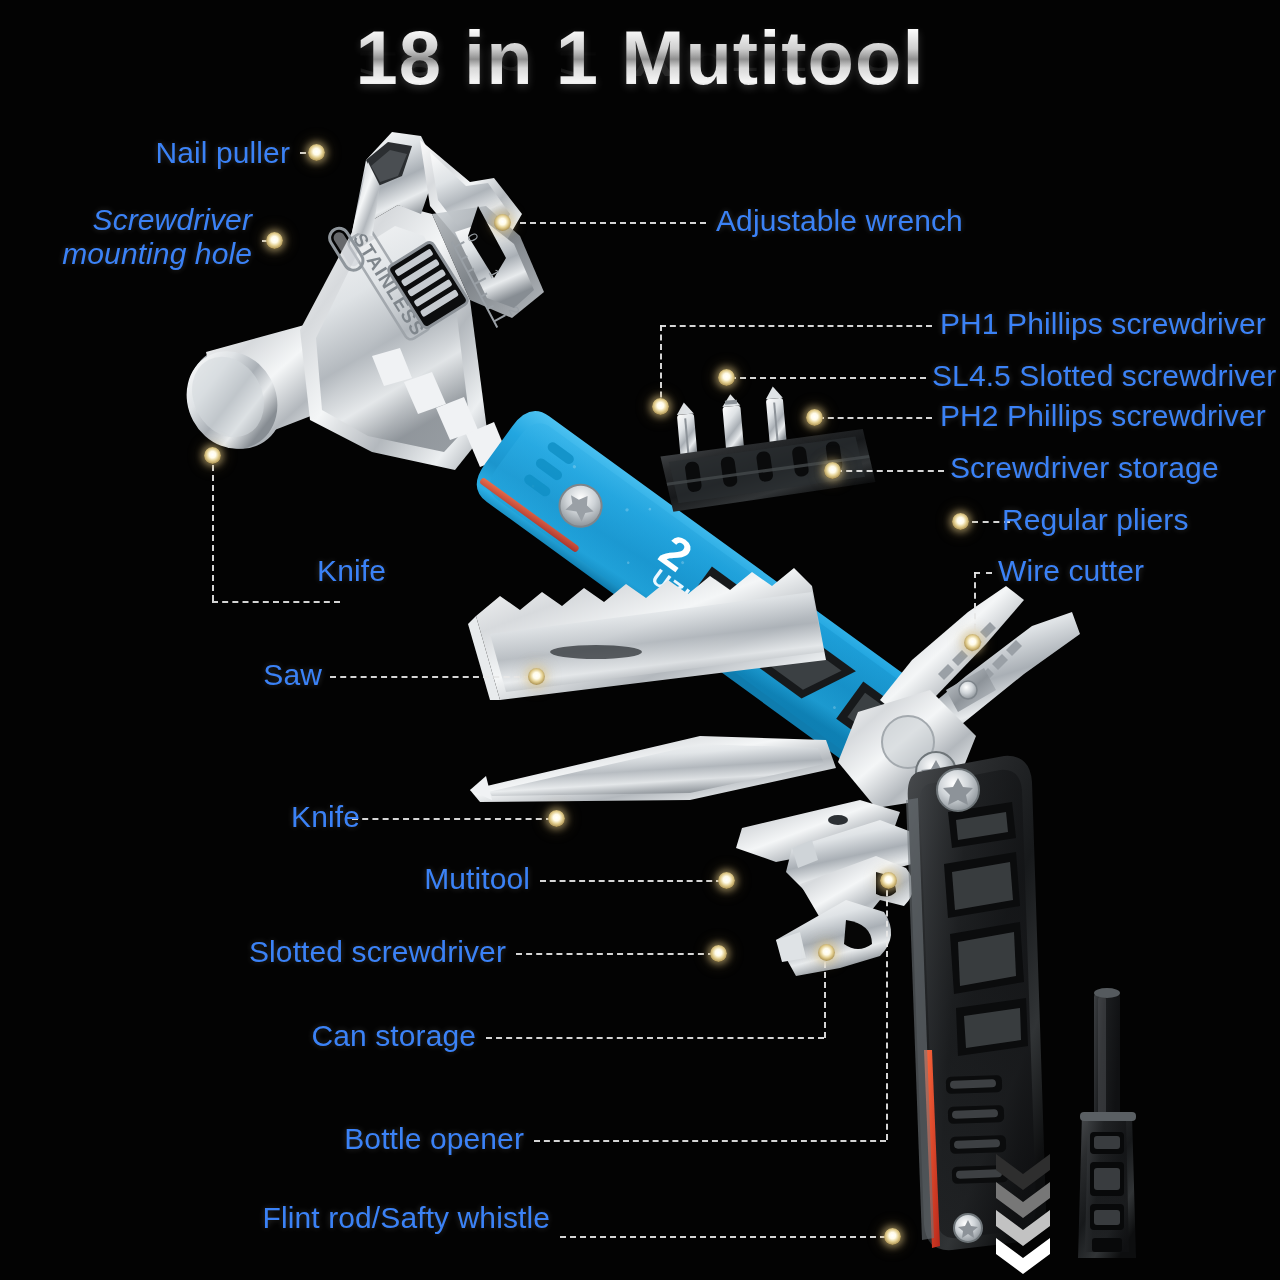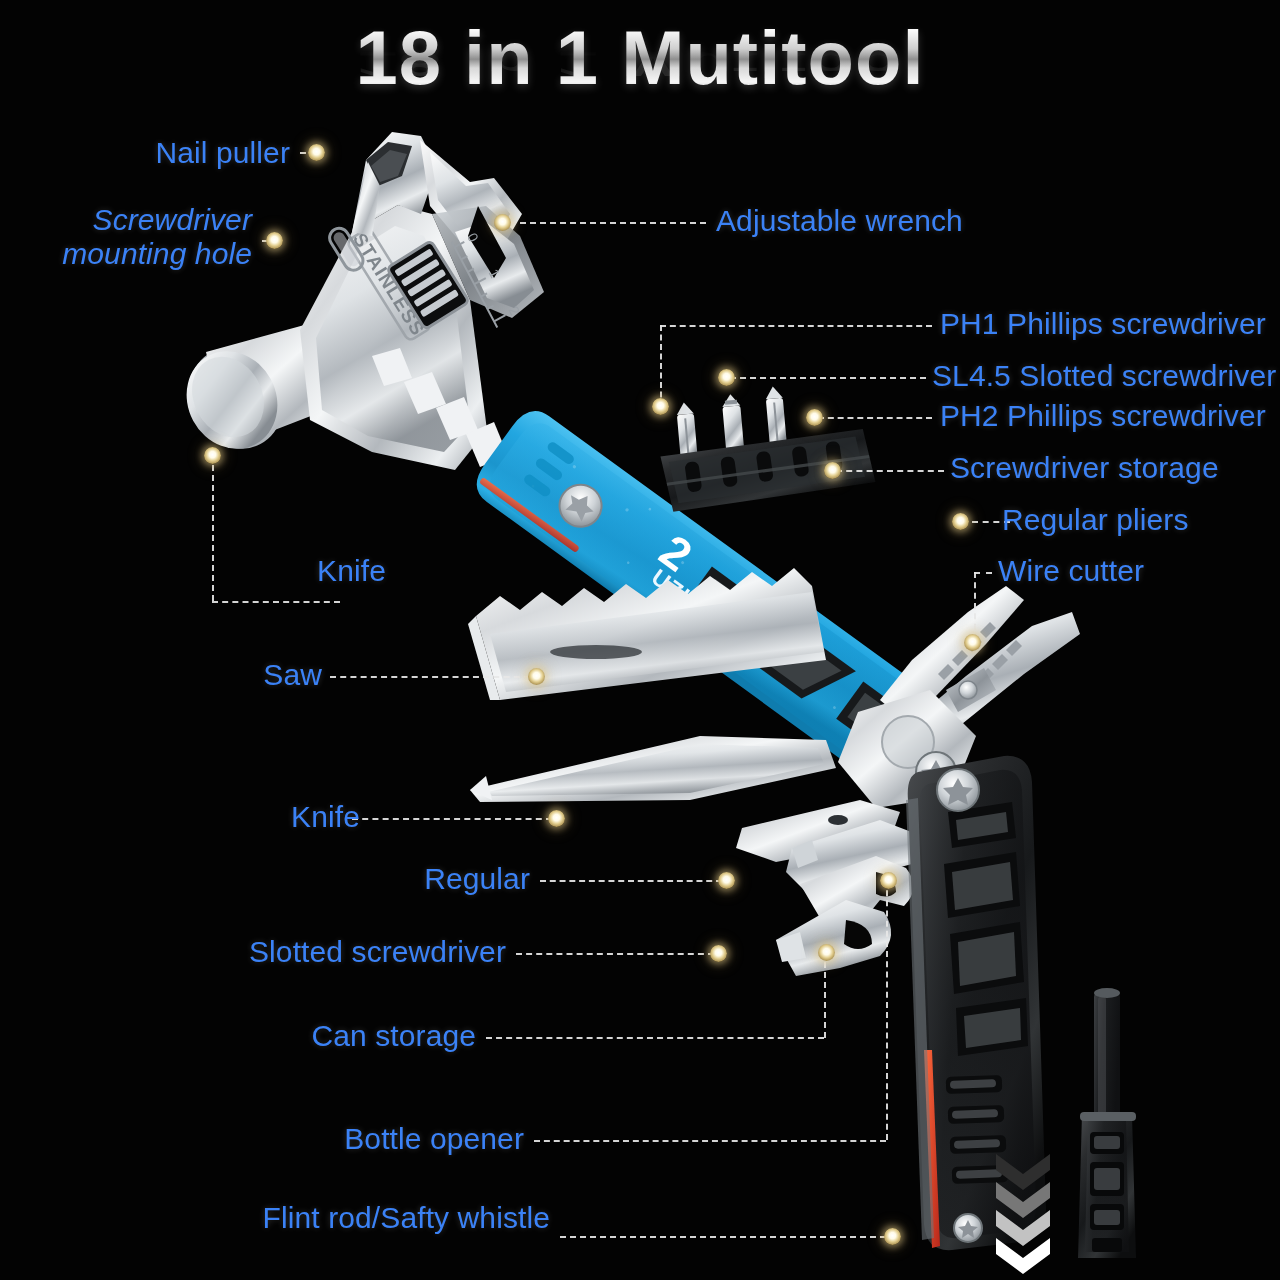--- a/index.html
+++ b/index.html
@@ -529,21 +529,21 @@
 
 <div class="label r" style="left:0; top:203px; width:252px;font-style:italic;">Screwdriver
 mounting hole</div>
 
 <div class="label r" style="left:0; top:554px; width:386px;">Knife</div>
 
 <div class="label r" style="left:0; top:658px; width:322px;">Saw</div>
 
 <div class="label r" style="left:16px; top:800px; width:344px;">Knife</div>
 
-<div class="label r" style="left:0; top:862px; width:530px;">Regular</div>
+<div class="label r" style="left:0; top:862px; width:530px;">Mutitool</div>
 
 <div class="label r" style="left:0; top:935px; width:506px;">Slotted screwdriver</div>
 
 <div class="label r" style="left:0; top:1019px; width:476px;">Can storage</div>
 
 <div class="label r" style="left:0; top:1122px; width:524px;">Bottle opener</div>
 
 <div class="label r" style="left:0; top:1201px; width:550px;">Flint rod/Safty whistle</div>
 
 <div class="label l" style="left:716px; top:204px; width:560px;">Adjustable wrench</div>

